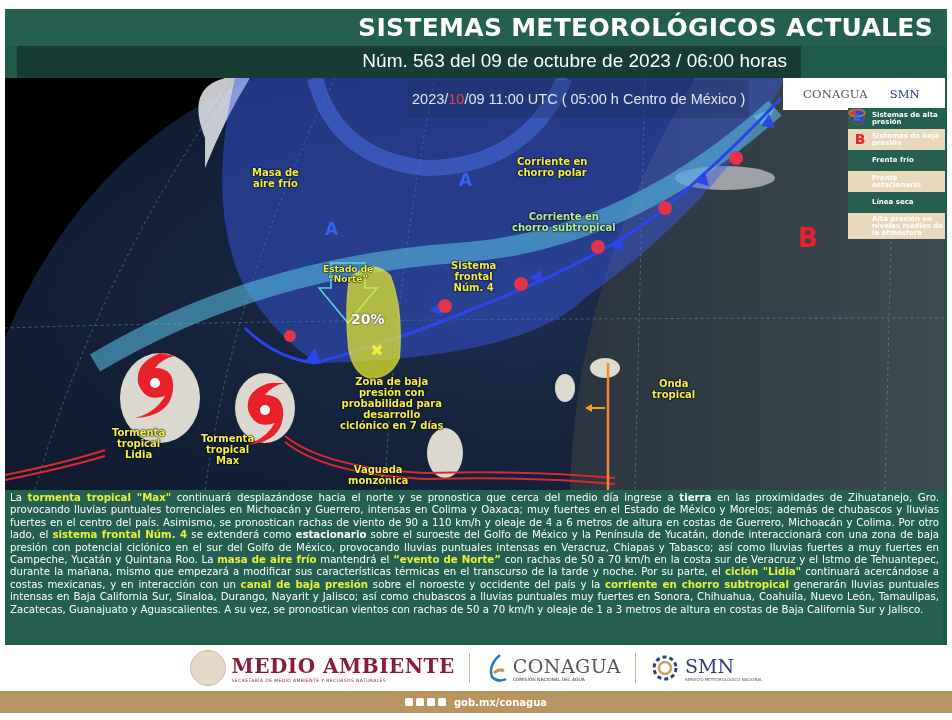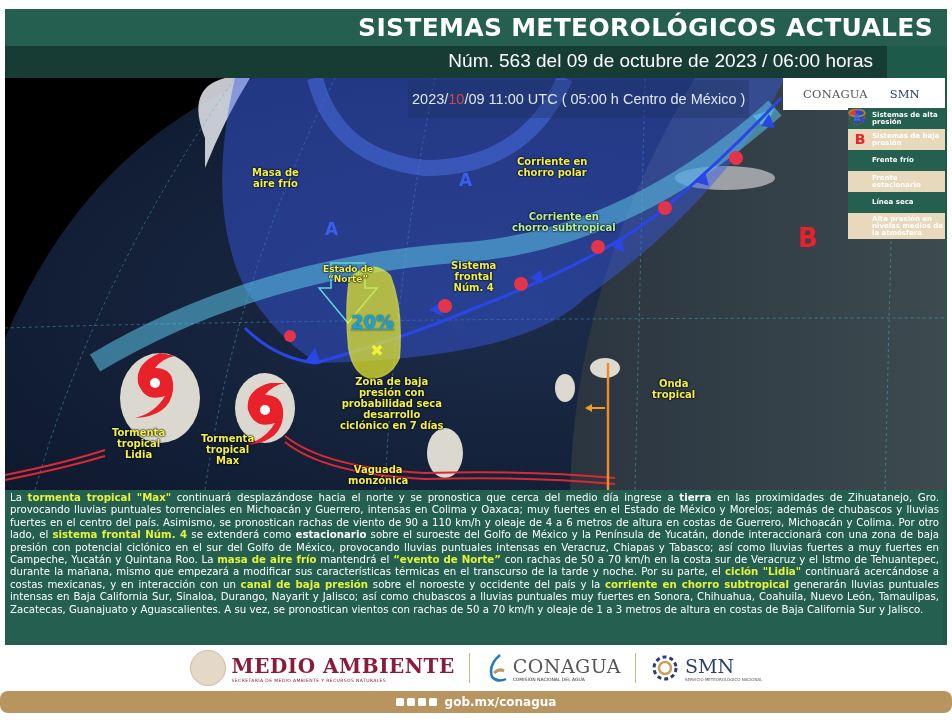--- a/index.html
+++ b/index.html
@@ -1,53 +1,53 @@
 <!DOCTYPE html>
 <html><head>
 <meta charset="utf-8">
 <style>
   html,body{margin:0;padding:0;}
   body{width:952px;height:720px;background:#ffffff;position:relative;overflow:hidden;font-family:"DejaVu Sans","Liberation Sans",sans-serif;}
   .frame{position:absolute;left:5px;top:9px;width:942px;height:636px;background:#1d5a4a;}
   .hdr1{position:absolute;left:5px;top:9px;width:942px;height:37px;background:#245f50;}
   .hdr1 .title{position:absolute;right:14px;top:4px;color:#fff;font-family:"DejaVu Sans",sans-serif;font-weight:bold;font-size:25px;letter-spacing:0.3px;white-space:nowrap;}
-  .hdr2{position:absolute;left:5px;top:46px;width:882px;height:32px;background:#173c33;}
+  .hdr2{position:absolute;left:17px;top:46px;width:784px;height:32px;background:#173c33;}
   .hdr2 .sub{position:absolute;right:14px;top:4px;color:#fff;font-family:"Liberation Sans",sans-serif;font-size:19px;white-space:nowrap;}
   .map{position:absolute;left:5px;top:78px;width:940px;height:412px;overflow:hidden;background:#0a1424;}
   .map svg{position:absolute;left:0;top:0;}
   .ts{position:absolute;left:403px;top:2px;color:#dfe7f2;font-family:"Liberation Sans",sans-serif;font-size:14.5px;white-space:nowrap;background:rgba(30,50,90,0.35);padding:11px 4px;}
   .ts .red{color:#d04a4a;}
   .logos-top{position:absolute;left:778px;top:0;width:162px;height:32px;background:#fff;display:flex;align-items:center;font-family:"DejaVu Serif",serif;}
   .logos-top .cn{font-size:11.5px;color:#555;margin-left:20px;letter-spacing:0.2px;}
   .logos-top .sm{font-size:11.5px;color:#233a6b;margin-left:22px;}
   .legend{position:absolute;left:843px;top:30px;width:97px;}
   .lg{height:21px;display:flex;align-items:center;font-size:7px;line-height:7px;font-weight:bold;}
   .lg.dark{background:#245f50;color:#fff;}
   .lg.light{background:#e9d9bc;color:#fff;}
   .lg .ic{width:24px;text-align:center;font-size:14px;font-weight:bold;flex:none;}
   .lbl{position:absolute;color:#f3f04a;font-weight:bold;font-size:10px;line-height:11px;text-align:center;text-shadow:0 0 2px #000,0 0 2px #000;white-space:nowrap;}
   .bigA{position:absolute;color:#3a5ff0;font-weight:bold;font-size:17px;}
   .bigB{position:absolute;color:#e8212a;font-weight:bold;font-size:26px;}
-  .pct{position:absolute;color:#0ea5e9;font-weight:bold;font-size:18px;text-shadow:0 0 2px #333;text-decoration:underline;}
+  .pct{position:absolute;color:#ffffff;font-weight:bold;font-size:14px;text-shadow:0 0 2px #333;}
   .textbox{position:absolute;left:5px;top:490px;width:938px;height:155px;background:#245f50;padding:2px 4px 0 5px;box-sizing:border-box;color:#fff;font-family:"DejaVu Sans",sans-serif;font-size:10.2px;line-height:12.4px;text-align:justify;}
   .textbox .hl{color:#e6f23b;font-weight:bold;}
   .textbox .b{font-weight:bold;}
   .logos-bot{position:absolute;left:0;top:645px;width:952px;height:46px;display:flex;align-items:center;justify-content:center;}
   .ma{display:flex;align-items:center;}
   .seal{width:34px;height:34px;border-radius:50%;background:#e3d9c6;border:1px solid #cbbd9f;}
   .ma-text{margin-left:6px;}
   .ma-title{font-family:"DejaVu Serif",serif;color:#8a1c3a;font-size:20px;font-weight:bold;letter-spacing:0.5px;}
   .ma-sub{font-size:4.5px;color:#8a1c3a;letter-spacing:0.4px;}
   .sep{width:1px;height:30px;background:#c8b68f;margin:0 14px;}
   .cna{display:flex;align-items:center;}
   .cna-title{font-family:"DejaVu Serif",serif;color:#555;font-size:19px;letter-spacing:0.5px;}
   .cna-sub{font-size:4.5px;color:#333;}
   .smn-title{font-family:"DejaVu Serif",serif;color:#2b3f72;font-size:19px;}
   .smn-sub{font-size:4px;color:#555;line-height:5px;}
-  .footbar{position:absolute;left:0;top:691px;width:952px;height:22px;background:#b8945e;display:flex;align-items:center;justify-content:center;color:#fff;font-size:12px;font-weight:bold;border-radius:8px;}
+  .footbar{position:absolute;left:0;top:691px;width:952px;height:22px;background:#b8945e;display:flex;align-items:center;justify-content:center;color:#fff;font-size:10px;font-weight:bold;}
   .footbar .soc{display:inline-block;width:8px;height:8px;background:#fff;border-radius:1.5px;margin-right:3px;}
 </style>
 </head>
 <body>
 
 <div class="frame"></div>
 
 <div class="hdr1">
   <div class="title">SISTEMAS METEOROLÓGICOS ACTUALES</div>
 </div>
@@ -205,21 +205,21 @@
     </div>
   <div class="lbl" style="left:446px;top:182px">
       <div>Sistema</div>
       <div>frontal</div>
       <div>Núm. 4</div>
     </div>
   <div class="pct" style="left:346px;top:233px">20%</div>
   <div class="lbl" style="left:335px;top:298px;text-align:center">
     <div>Zona de baja</div>
       <div>presión con</div>
-      <div>probabilidad seca</div>
+      <div>probabilidad para</div>
       <div>desarrollo</div>
       <div>ciclónico en  7 días</div>
   </div>
   <div class="lbl" style="left:107px;top:349px">
       <div>Tormenta</div>
       <div>tropical</div>
       <div>Lidia</div>
     </div>
   <div class="lbl" style="left:196px;top:355px">
       <div>Tormenta</div>

